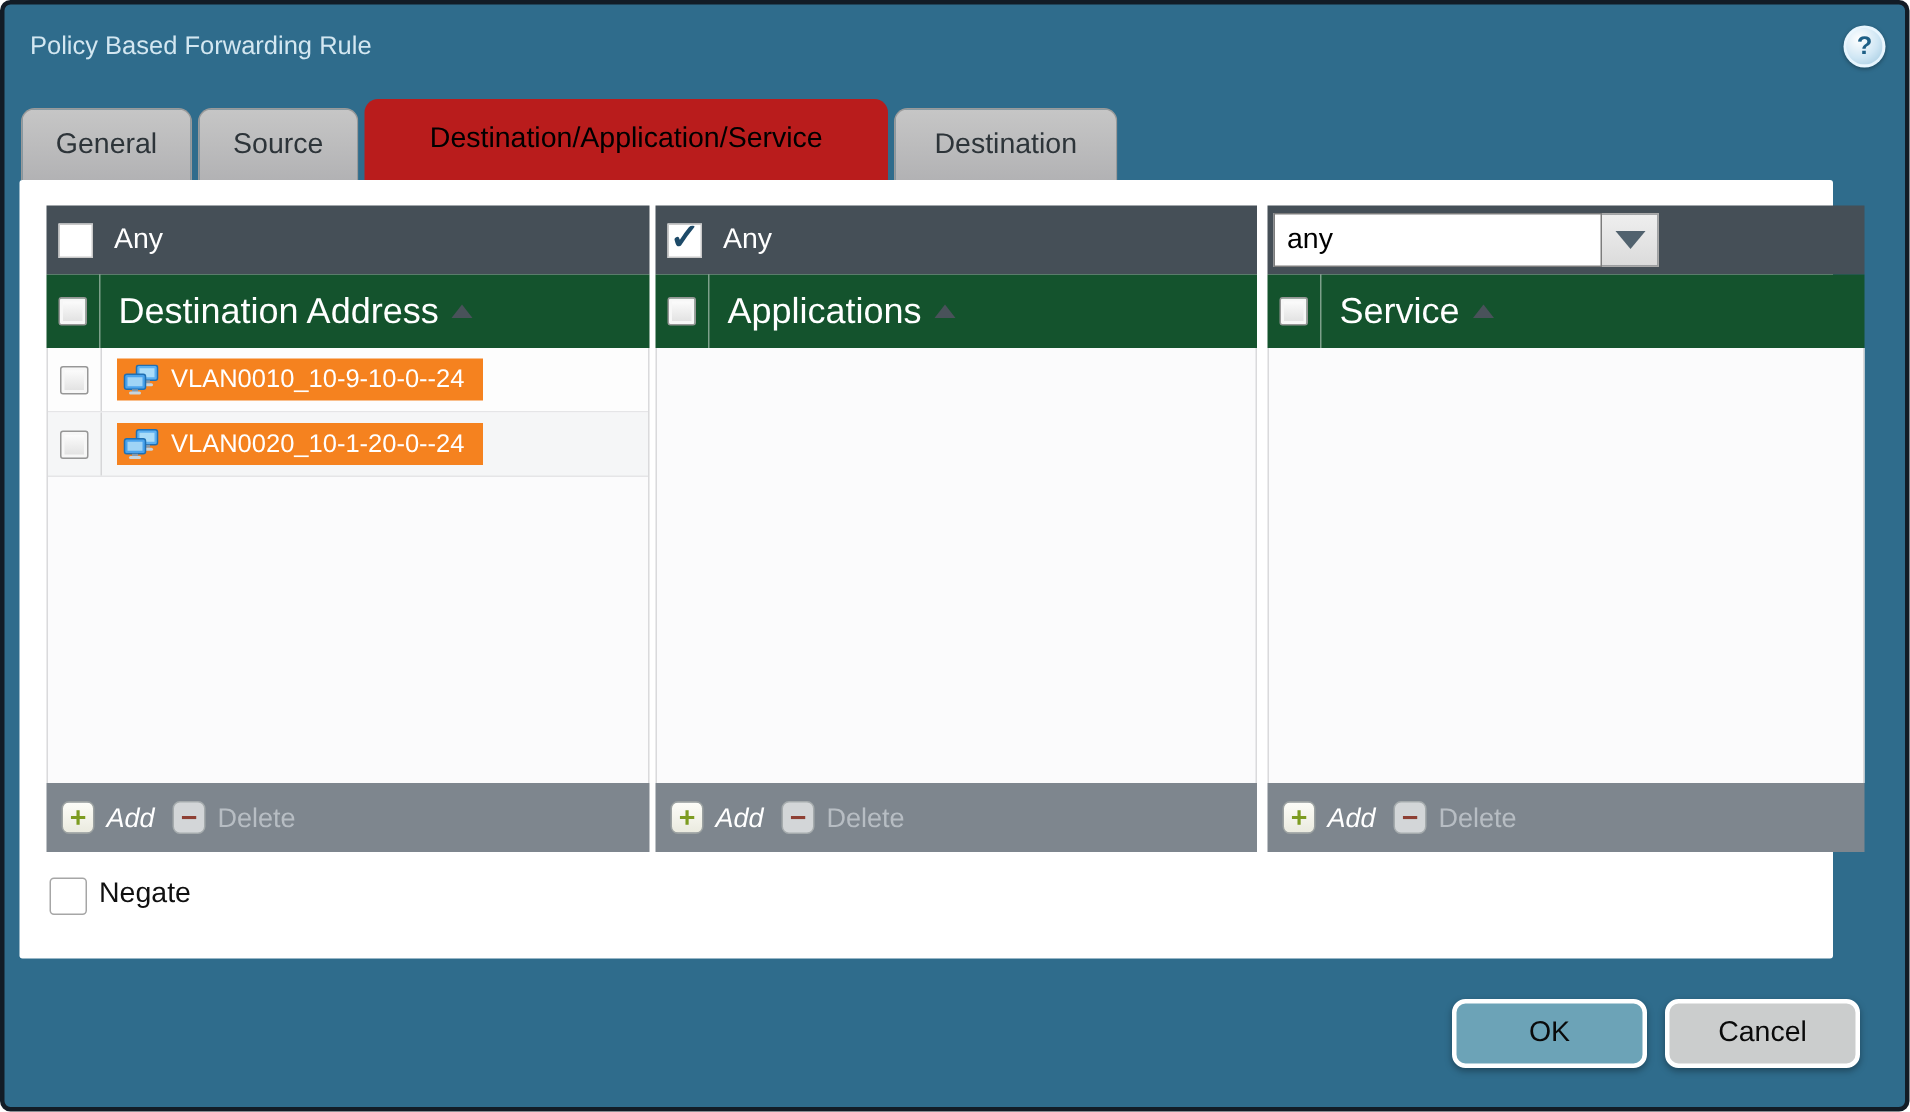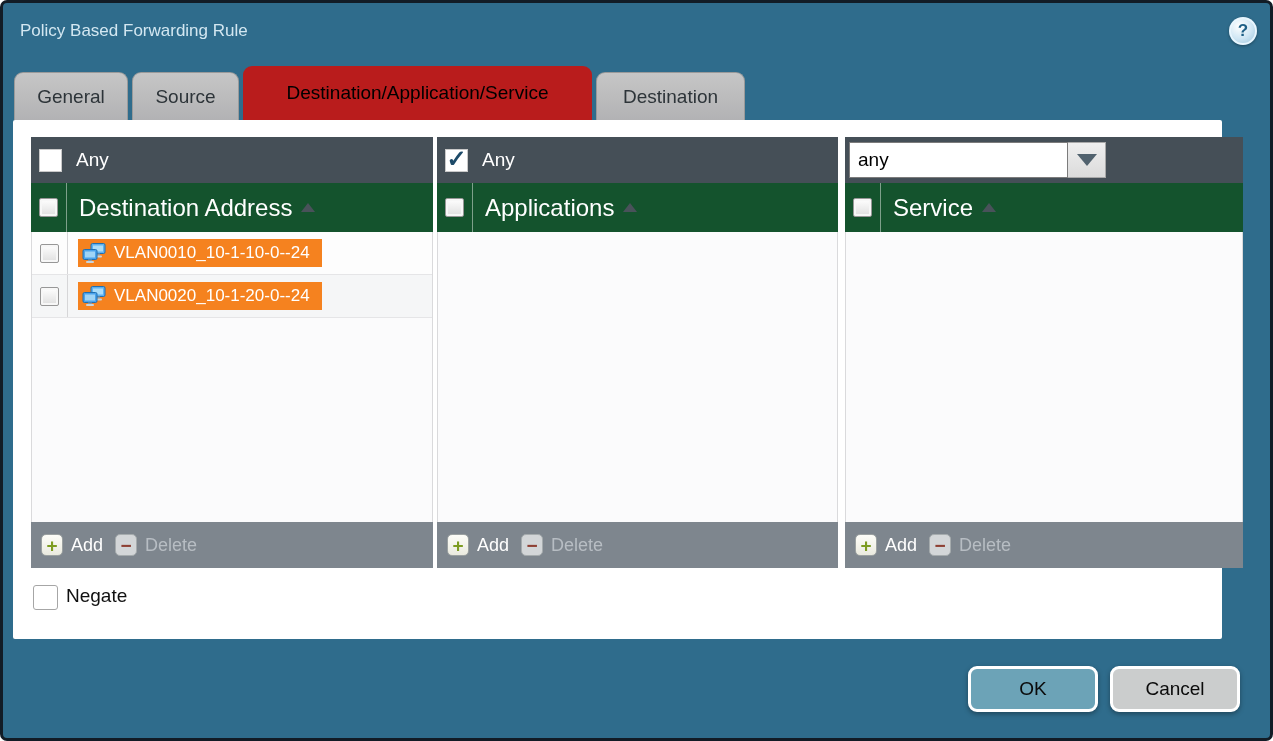--- a/index.html
+++ b/index.html
@@ -53,21 +53,21 @@
   .row:nth-child(2){background:#f5f6f7;}
   .tag{margin-left:10px;height:28px;display:inline-flex;align-items:center;background:#f5821f;
        color:#fff;font-size:17px;padding:0 12px 0 4px;gap:7px;}
 
   .foot{height:46px;background:#7e868e;display:flex;align-items:center;padding-left:10px;gap:12px;font-size:18px;}
   .btn-group{display:flex;align-items:center;gap:8px;}
   .ico{width:22px;height:22px;border-radius:5px;display:flex;align-items:center;justify-content:center;
        font-weight:bold;font-size:19px;line-height:1;}
   .ico-add{background:linear-gradient(#fdfdf8,#eaeadf);border:1px solid #9ba1a1;color:#7d9c21;}
   .ico-del{background:#d3d6d8;border:1px solid #a5abad;color:#8e4034;}
-  .t-add{color:#fff;}
+  .t-add{color:#fff;font-style:italic;}
   .t-del{color:#b7bdc3;}
 
   
   .col3 .anybar{padding:5px 0 0 4px;align-items:flex-start;}
   .dd{display:flex;}
   .dd-field{width:219px;height:36px;background:#fff;border:1px solid #7c7c7c;display:flex;align-items:center;
             padding-left:8px;font-size:19px;color:#000;}
   .dd-btn{width:38px;height:36px;background:linear-gradient(#efefef,#dbdbdb);border:1px solid #a9a9a9;border-left:none;
           display:flex;align-items:center;justify-content:center;}
   .dd-arrow{width:0;height:0;border-left:10px solid transparent;border-right:10px solid transparent;
@@ -121,21 +121,21 @@
             <svg width="25" height="21" viewBox="0 0 25 21">
               <rect x="9" y="0.5" width="14" height="10" rx="1.5" fill="#5db0f0" stroke="#1f6fb2"></rect>
               <rect x="11" y="2.5" width="10" height="6" fill="#aadcf8"></rect>
               <rect x="14" y="10.5" width="4" height="2" fill="#8899a8"></rect>
               <rect x="12" y="12.5" width="8" height="2" rx="1" fill="#c8d4dc"></rect>
               <rect x="1" y="6.5" width="14" height="10" rx="1.5" fill="#4aa3ec" stroke="#1f6fb2"></rect>
               <rect x="3" y="8.5" width="10" height="6" fill="#9fd4f6"></rect>
               <rect x="6" y="16.5" width="4" height="2" fill="#8899a8"></rect>
               <rect x="4" y="18" width="8" height="2" rx="1" fill="#c8d4dc"></rect>
             </svg>
-            <span>VLAN0010_10-1-10-0--24</span>
+            <span>VLAN0010_10-9-10-0--24</span>
           </span>
         </div>
         <div class="row">
           <div class="cbcell">
               <div class="cb"></div>
             </div>
           <span class="tag">
             <svg width="25" height="21" viewBox="0 0 25 21">
               <rect x="9" y="0.5" width="14" height="10" rx="1.5" fill="#5db0f0" stroke="#1f6fb2"></rect>
               <rect x="11" y="2.5" width="10" height="6" fill="#aadcf8"></rect>

